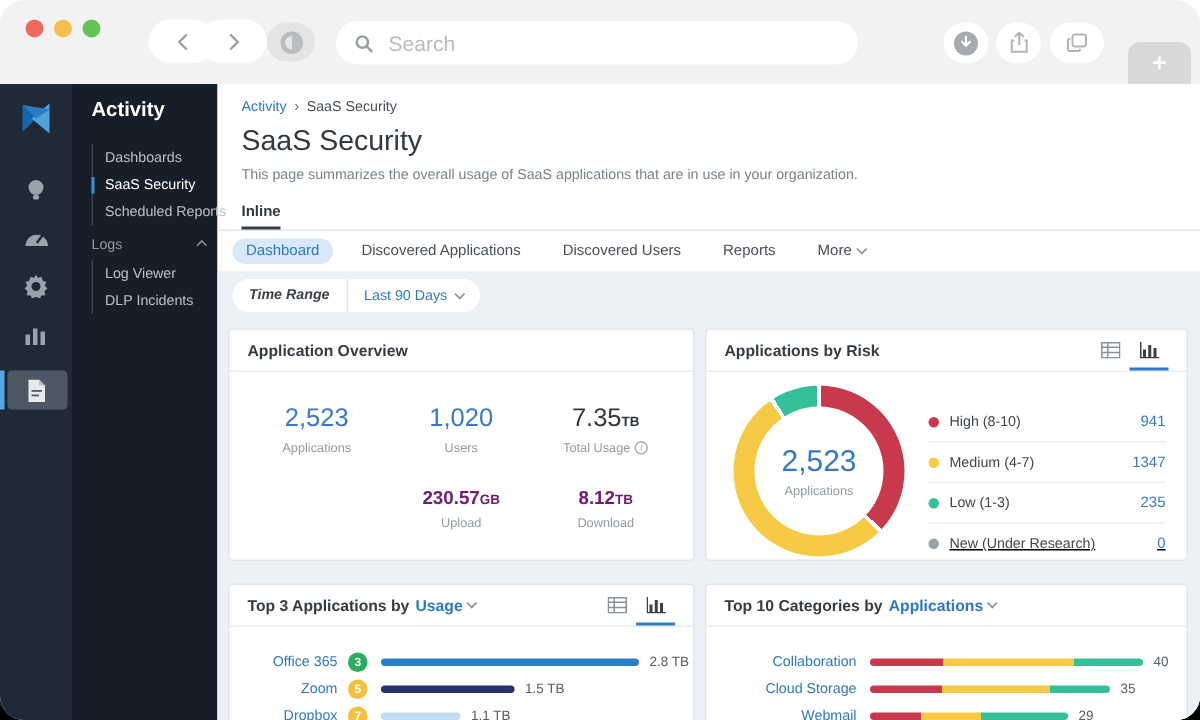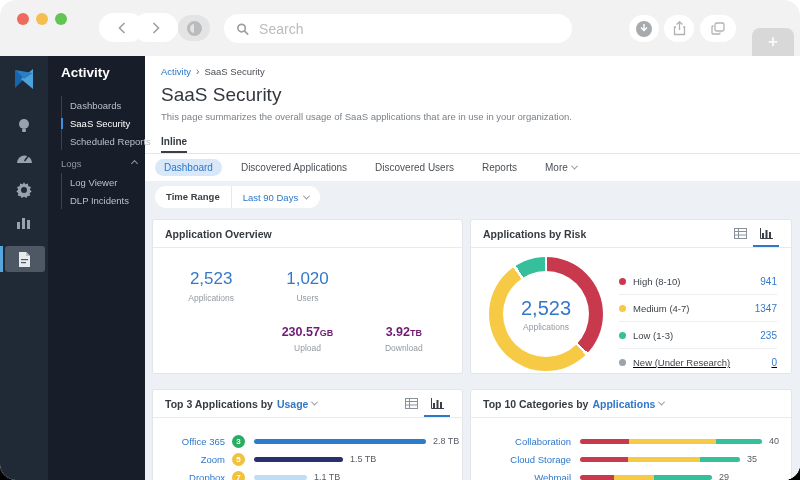--- a/index.html
+++ b/index.html
@@ -55,21 +55,21 @@
   .crumbs .sep{color:#6b7077;font-size:10px;}
   .page-title{padding:7px 16px 0;font-size:19px;color:#33383e;}
   .page-desc{padding:5px 16px 0;font-size:9.5px;color:#7a828a;}
   .inline-row{margin-top:9px;padding:0 16px;border-bottom:1px solid #e4e7ea;}
   .inline-tab{display:inline-block;font-size:10px;font-weight:bold;color:#33383e;padding-bottom:4px;border-bottom:2px solid #3b4046;}
   .tabs{display:flex;align-items:center;gap:10px;padding:5px 10px;border-bottom:1px solid #eceef1;}
   .tab{font-size:10px;color:#4a4f55;padding:3px 9px;display:flex;align-items:center;gap:4px;}
   .tab.active{background:#d9e8f8;color:#2e77c9;border-radius:11px;}
   .filterbar{height:30px;background:#edf0f4;display:flex;align-items:center;padding-left:10px;flex:none;}
   .fpill{background:#fff;border-radius:13px;height:22px;display:flex;align-items:center;overflow:hidden;}
-  .fpill .seg1{font-size:9.5px;font-weight:bold;color:#3a4046;padding:0 11px;border-right:1px solid #e6e9ec;line-height:22px;}
+  .fpill .seg1{font-size:9.5px;font-weight:bold;color:#3a4046;padding:0 11px;border-right:1px solid #e6e9ec;line-height:22px;font-style:italic;}
   .fpill .seg2{font-size:9.5px;color:#2e77c9;padding:0 11px;display:flex;align-items:center;gap:6px;}
 
   .cards{flex:1;background:#edf0f4;padding:7px 8px 0 7px;display:grid;
     grid-template-columns:311px 322px;grid-template-rows:155px 165px;gap:15px 7px;overflow:hidden;}
   .card{background:#fff;border:1px solid #e2e5e9;border-radius:3px;overflow:hidden;display:flex;flex-direction:column;}
   .card-hdr{height:28px;flex:none;display:flex;align-items:center;padding:0 12px;border-bottom:1px solid #e8eaed;}
   .card-title{font-size:10.5px;font-weight:bold;color:#363b41;display:flex;align-items:center;gap:4px;}
   .card-title .lnk{color:#2e77c9;display:flex;align-items:center;gap:4px;}
   .hdr-icons{margin-left:auto;display:flex;height:100%;}
   .icon-btn{display:flex;align-items:center;justify-content:center;width:26px;height:100%;color:#8a9099;}
@@ -275,29 +275,36 @@
           </div>
           <div class="stats">
             <div>
               <div class="stat-val blue">2,523</div>
               <div class="stat-lbl">Applications</div>
             </div>
             <div>
               <div class="stat-val blue">1,020</div>
               <div class="stat-lbl">Users</div>
             </div>
+            <div>
+              <div class="stat-val"><span>7.35</span><span class="stat-unit">TB</span></div>
+              <div class="stat-lbl">
+                  <span>Total Usage</span>
+                  <span class="info-i">i</span>
+                </div>
+            </div>
           </div>
           <div class="substats">
             <div></div>
             <div>
               <div class="sub-val"><span>230.57</span><span class="stat-unit">GB</span></div>
               <div class="stat-lbl">Upload</div>
             </div>
             <div>
-              <div class="sub-val"><span>3.92</span><span class="stat-unit">TB</span></div>
+              <div class="sub-val"><span>8.12</span><span class="stat-unit">TB</span></div>
               <div class="stat-lbl">Download</div>
             </div>
           </div>
         </div>
 
         <div class="card">
           <div class="card-hdr">
             <span class="card-title">Applications by Risk</span>
             <span class="hdr-icons">
               <span class="icon-btn">

